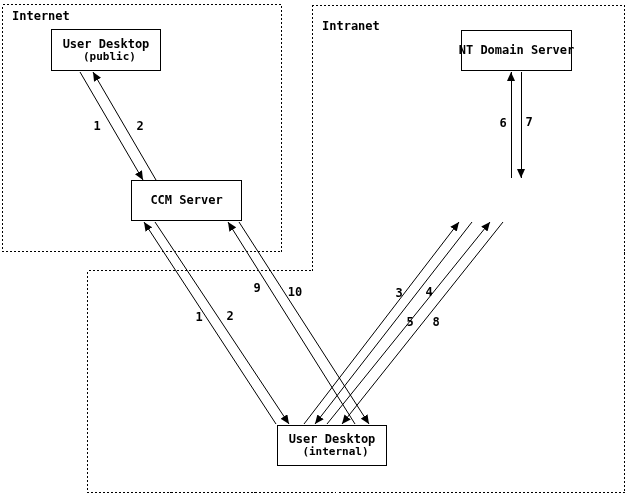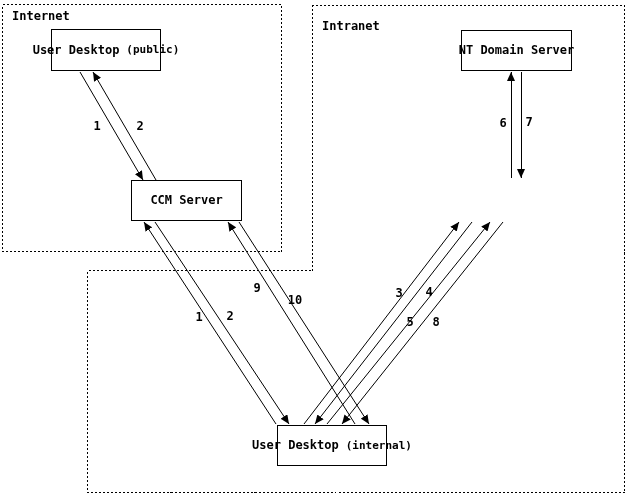--- a/index.html
+++ b/index.html
@@ -16,21 +16,21 @@
   .wire{stroke:#000;stroke-width:1;}
   .wire.vert{shape-rendering:crispEdges;}
   .zone-label{
     position:absolute;z-index:3;
     font-size:12px;font-weight:bold;line-height:12px;white-space:nowrap;
   }
   .node{
     position:absolute;z-index:2;
     box-sizing:border-box;
     border:1px solid #000;background:#fff;
-    display:flex;align-items:center;justify-content:center;
+    display:flex;flex-direction:column;align-items:center;justify-content:center;
     text-align:center;
   }
   .node .title{font-size:12px;font-weight:bold;line-height:13px;white-space:nowrap;}
   .node .subtitle{font-size:11px;font-weight:bold;line-height:12px;white-space:nowrap;margin-left:7px;}
   .flow-label{
     position:absolute;z-index:3;
     transform:translate(-50%,-50%);
     font-size:12px;font-weight:bold;line-height:12px;white-space:nowrap;
   }
 </style>
@@ -93,21 +93,21 @@
   <span class="flow-label" style="left:97px;top:126px">1</span>
   <span class="flow-label" style="left:140px;top:126px">2</span>
 
   <span class="flow-label" style="left:503px;top:123px">6</span>
   <span class="flow-label" style="left:529px;top:122px">7</span>
 
   <span class="flow-label" style="left:199px;top:317px">1</span>
   <span class="flow-label" style="left:230px;top:316px">2</span>
 
   <span class="flow-label" style="left:257px;top:288px">9</span>
-  <span class="flow-label" style="left:295px;top:300px">10</span>
+  <span class="flow-label" style="left:295px;top:292px">10</span>
 
   <span class="flow-label" style="left:399px;top:293px">3</span>
   <span class="flow-label" style="left:429px;top:292px">4</span>
 
   <span class="flow-label" style="left:410px;top:322px">5</span>
   <span class="flow-label" style="left:436px;top:322px">8</span>
 
 </div>
 
 </body></html>

